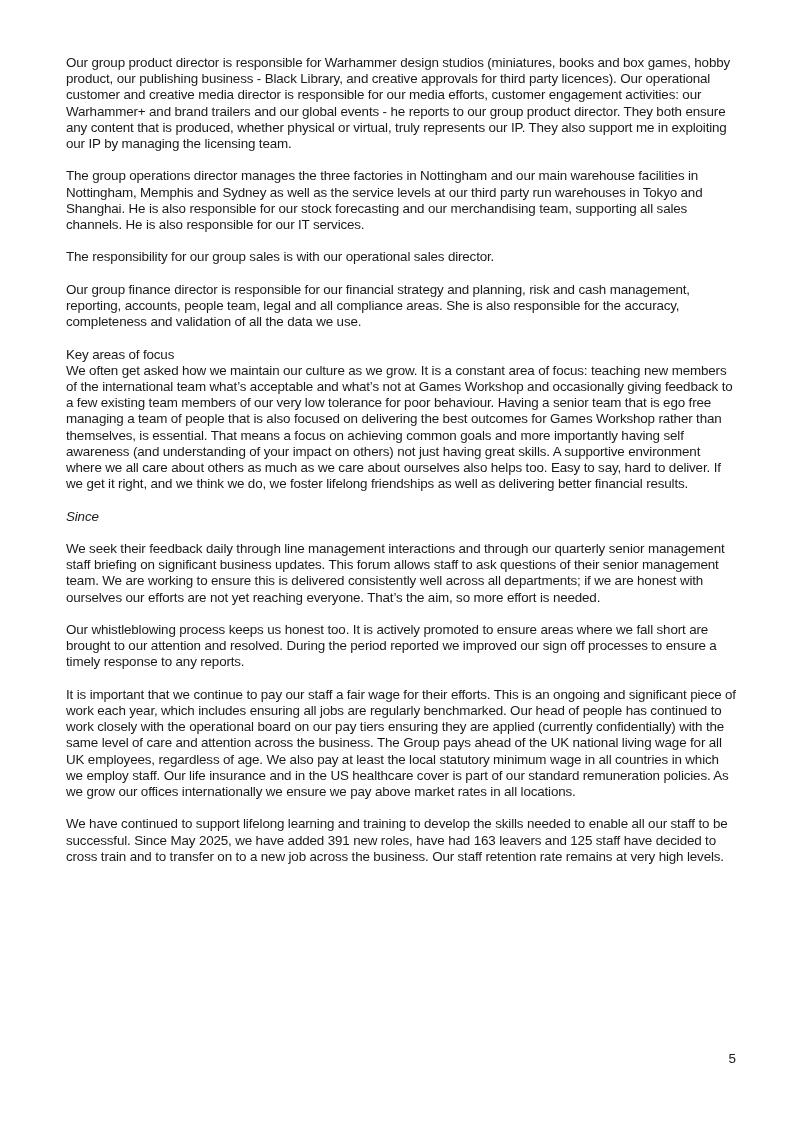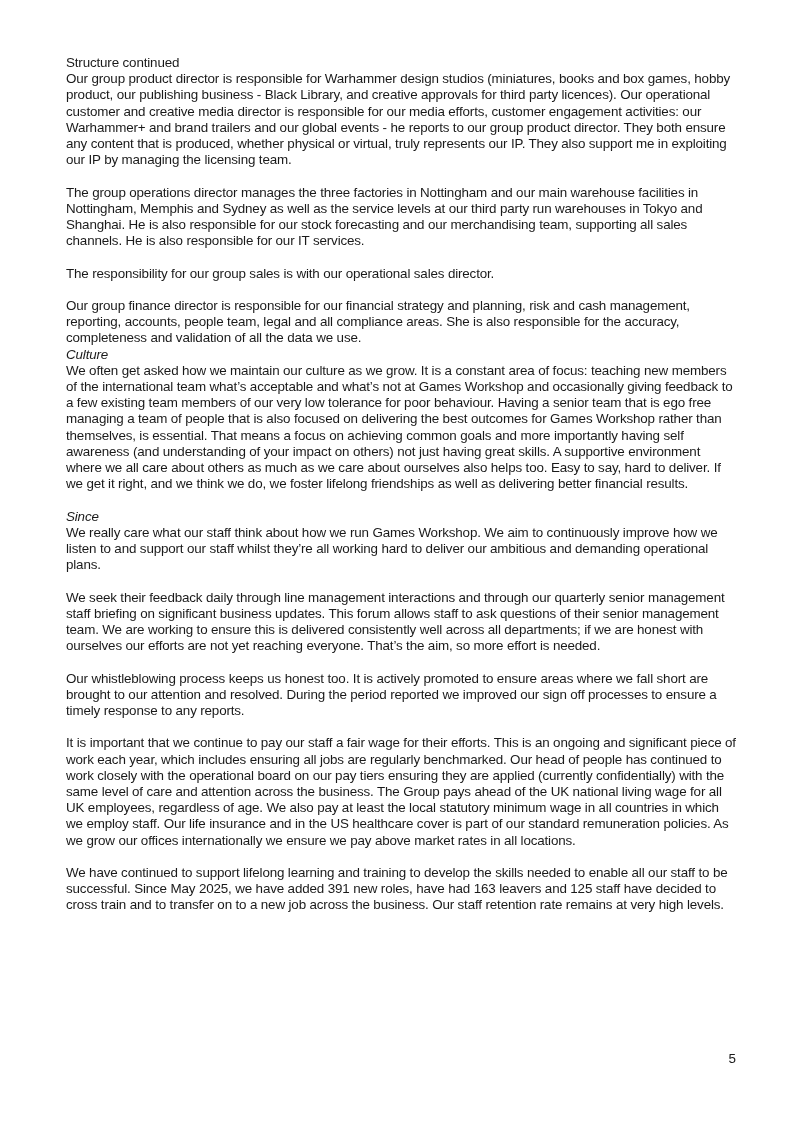--- a/index.html
+++ b/index.html
@@ -43,38 +43,36 @@
     font-size: 13.4px;
     line-height: 16.2px;
     color: #1a1a1a;
   }
 </style>
 </head>
 <body>
 
 <main class="content">
 
-  <h2 class="bold">Structure continued</h2>
 
   <p>Our group product director is responsible for Warhammer design studios (miniatures, books and box games, hobby product, our publishing business - Black Library, and creative approvals for third party licences). Our operational customer and creative media director is responsible for our media efforts, customer engagement activities: our Warhammer+ and brand trailers and our global events - he reports to our group product director. They both ensure any content that is produced, whether physical or virtual, truly represents our IP. They also support me in exploiting our IP by managing the licensing team.</p>
 
   <p class="sp">The group operations director manages the three factories in Nottingham and our main warehouse facilities in Nottingham, Memphis and Sydney as well as the service levels at our third party run warehouses in Tokyo and Shanghai. He is also responsible for our stock forecasting and our merchandising team, supporting all sales channels. He is also responsible for our IT services.</p>
 
   <p class="sp">The responsibility for our group sales is with our operational sales director.</p>
 
   <p class="sp">Our group finance director is responsible for our financial strategy and planning, risk and cash management, reporting, accounts, people team, legal and all compliance areas. She is also responsible for the accuracy, completeness and validation of all the data we use.</p>
 
+  <h2 class="bold sp">Key areas of focus</h2>
 
-  <h3 class="italic">Culture</h3>
 
   <p>We often get asked how we maintain our culture as we grow. It is a constant area of focus: teaching new members of the international team what’s acceptable and what’s not at Games Workshop and occasionally giving feedback to a few existing team members of our very low tolerance for poor behaviour. Having a senior team that is ego free managing a team of people that is also focused on delivering the best outcomes for Games Workshop rather than themselves, is essential. That means a focus on achieving common goals and more importantly having self awareness (and understanding of your impact on others) not just having great skills. A supportive environment where we all care about others as much as we care about ourselves also helps too. Easy to say, hard to deliver. If we get it right, and we think we do, we foster lifelong friendships as well as delivering better financial results.</p>
 
   <h3 class="italic sp">Since</h3>
 
-  <p>We really care what our staff think about how we run Games Workshop. We aim to continuously improve how we listen to and support our staff whilst they’re all working hard to deliver our ambitious and demanding operational plans.</p>
 
   <p class="sp">We seek their feedback daily through line management interactions and through our quarterly senior management staff briefing on significant business updates. This forum allows staff to ask questions of their senior management team. We are working to ensure this is delivered consistently well across all departments; if we are honest with ourselves our efforts are not yet reaching everyone. That’s the aim, so more effort is needed.</p>
 
   <p class="sp">Our whistleblowing process keeps us honest too. It is actively promoted to ensure areas where we fall short are brought to our attention and resolved. During the period reported we improved our sign off processes to ensure a timely response to any reports.</p>
 
   <p class="sp">It is important that we continue to pay our staff a fair wage for their efforts. This is an ongoing and significant piece of work each year, which includes ensuring all jobs are regularly benchmarked. Our head of people has continued to work closely with the operational board on our pay tiers ensuring they are applied (currently confidentially) with the same level of care and attention across the business. The Group pays ahead of the UK national living wage for all UK employees, regardless of age. We also pay at least the local statutory minimum wage in all countries in which we employ staff. Our life insurance and in the US healthcare cover is part of our standard remuneration policies. As we grow our offices internationally we ensure we pay above market rates in all locations.</p>
 
   <p class="sp">We have continued to support lifelong learning and training to develop the skills needed to enable all our staff to be successful. Since May 2025, we have added 391 new roles, have had 163 leavers and 125 staff have decided to cross train and to transfer on to a new job across the business. Our staff retention rate remains at very high levels.</p>
 
 </main>

